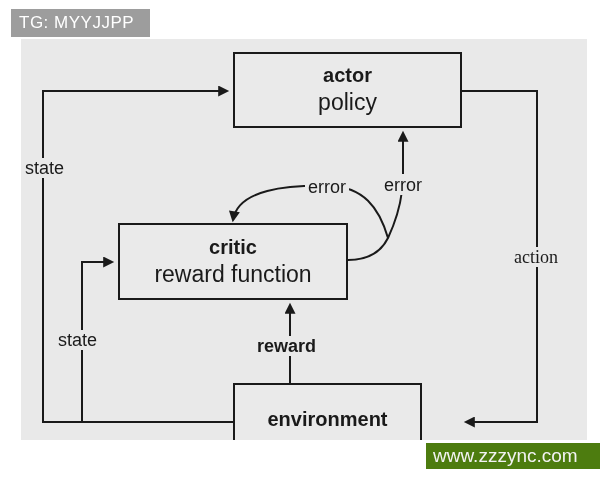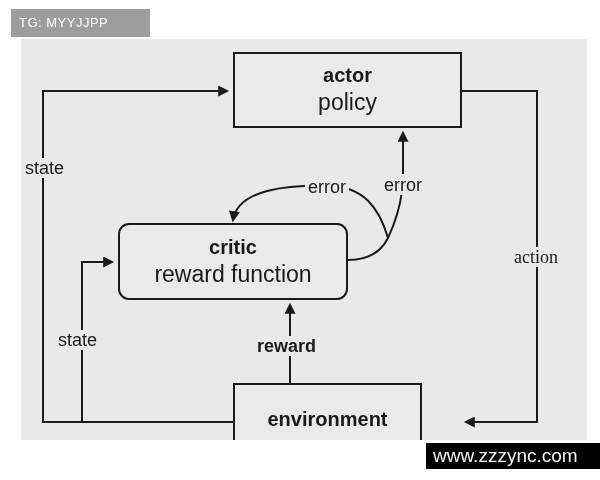--- a/index.html
+++ b/index.html
@@ -10,21 +10,21 @@
     background: #ffffff;
     font-family: "Liberation Sans", sans-serif;
     overflow: hidden;
   }
   .tg-badge {
     position: absolute;
     left: 11px; top: 9px;
     width: 139px; height: 28px;
     background: #9d9d9d;
     color: #ffffff;
-    font-size: 13px;
+    font-size: 17px;
     line-height: 28px;
     padding-left: 8px;
     box-sizing: border-box;
     letter-spacing: 0.5px;
   }
   .canvas {
     position: absolute;
     left: 21px; top: 39px;
     width: 566px; height: 401px;
     background: #e9e9e9;
@@ -43,21 +43,21 @@
     display: flex;
     flex-direction: column;
     align-items: center;
     justify-content: center;
     color: #1a1a1a;
     text-align: center;
   }
   .node .title { font-size: 20px; font-weight: bold; line-height: 1.25; }
   .node .subtitle { font-size: 23px; font-weight: normal; line-height: 1.25; }
   .node-actor { left: 212px; top: 13px; width: 229px; height: 76px; text-align: right; }
-  .node-critic { left: 97px; top: 184px; width: 230px; height: 77px; border-radius: 11px; }
+  .node-critic { left: 97px; top: 184px; width: 230px; height: 77px; }
   .node-environment {
     left: 212px; top: 344px; width: 189px; height: 70px;
     justify-content: flex-start;
     padding-top: 22px;
   }
   .edge-label {
     position: absolute;
     background: #e9e9e9;
     color: #1a1a1a;
     font-size: 18px;
@@ -68,21 +68,21 @@
   .lbl-state-top { left: 1px;  top: 119px; }
   .lbl-state-bottom { left: 34px; top: 291px; }
   .lbl-action { left: 490px; top: 208px; font-family: Liberation Serif, serif; }
   .lbl-reward { left: 233px; top: 297px; font-weight: bold; }
   .lbl-error-left { left: 284px; top: 138px; }
   .lbl-error-right { left: 360px; top: 136px; }
   .watermark {
     position: absolute;
     left: 426px; top: 443px;
     width: 174px; height: 26px;
-    background: #000000;
+    background: #4d7c0f;
     color: #f2f2f2;
     font-size: 19px;
     line-height: 26px;
     padding-left: 7px;
     box-sizing: border-box;
   }
 </style>
 </head>
 <body>
 

